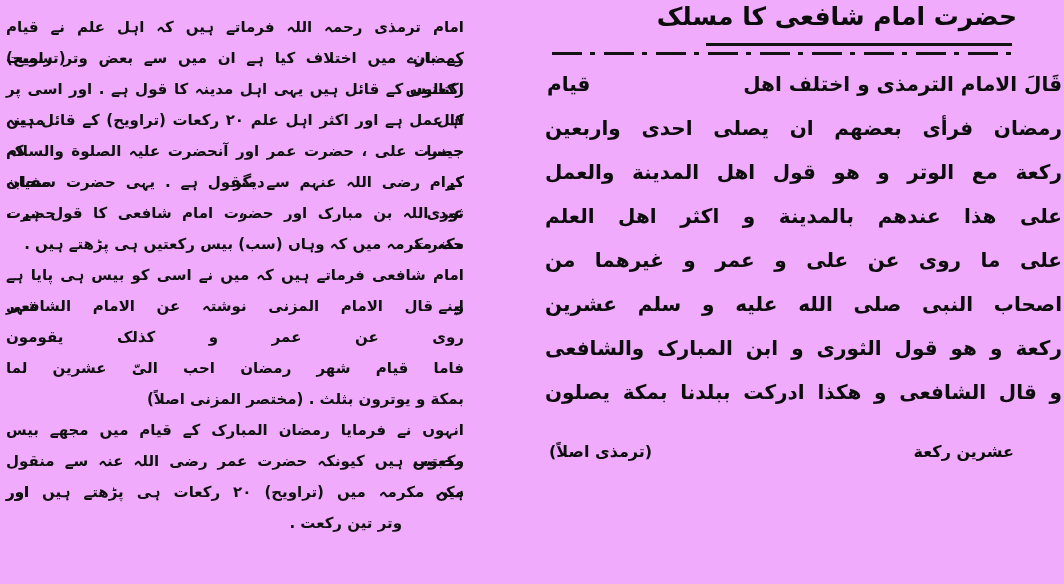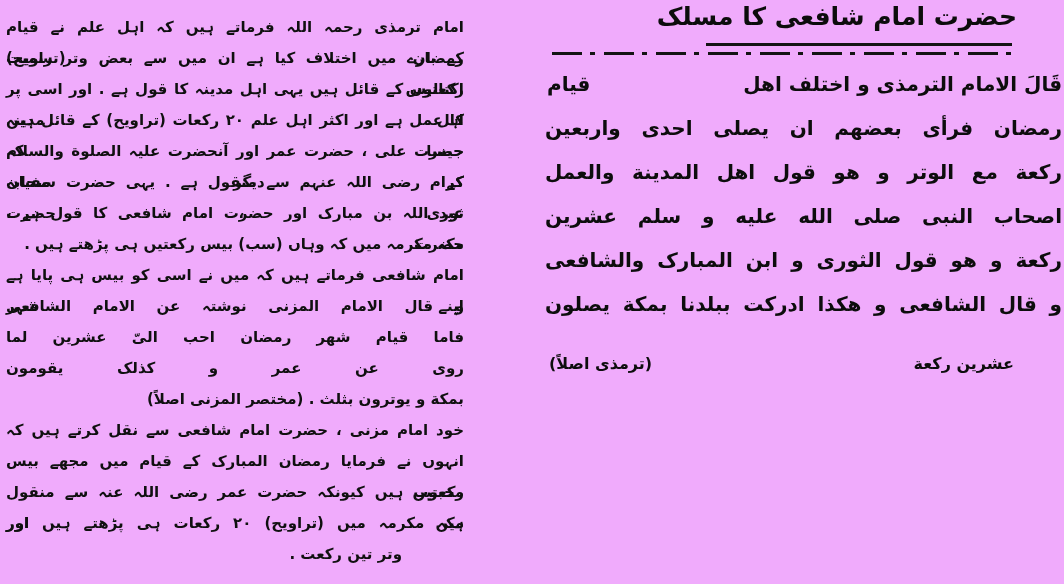--- a/index.html
+++ b/index.html
@@ -136,44 +136,45 @@
     <div class="ur-line fill">امام ترمذی رحمہ اللہ فرماتے ہیں کہ اہل علم نے قیام رمضان (تراویح)</div>
     <div class="ur-line fill">کے بارے میں اختلاف کیا ہے ان میں سے بعض وتر سمیت اکتالیس</div>
     <div class="ur-line fill">رکعتوں کے قائل ہیں یہی اہل مدینہ کا قول ہے . اور اسی پر اہل مدینہ</div>
     <div class="ur-line fill">کا عمل ہے اور اکثر اہل علم ٢٠ رکعات (تراویح) کے قائل ہیں جیسا کہ</div>
     <div class="ur-line fill">حضرت علی ، حضرت عمر اور آنحضرت علیہ الصلوة والسلام کے دیگر صحابہ</div>
     <div class="ur-line fill">کرام رضی اللہ عنہم سے منقول ہے . یہی حضرت سفیان ثوری ، حضرت</div>
     <div class="ur-line fill">عبد اللہ بن مبارک اور حضرت امام شافعی کا قول ہے ، حضرت</div>
     <div class="ur-line endline">مکہ مکرمہ میں کہ وہاں (سب) بیس رکعتیں ہی پڑھتے ہیں .</div>
     <div class="ur-line fill">امام شافعی فرماتے ہیں کہ میں نے اسی کو بیس ہی پایا ہے اپنے شہر</div>
     <div class="ur-line fill">و قال الامام المزنی نوشتہ عن الامام الشافعی</div>
+    <div class="ur-line fill">روی عن عمر و کذلک یقومون</div>
     <div class="ur-line fill">فاما قیام شهر رمضان احب الیّ عشرین لما</div>
-    <div class="ur-line fill">روی عن عمر و کذلک یقومون</div>
     <div class="ur-line centered">بمکة و یوترون بثلث . (مختصر المزنی اصلاً)</div>
-    <div class="ur-line fill">خود امام مزنی ، حضرت امام شافعی سے نقل کرتے ہیں کہ</div>
     <div class="ur-line fill">انہوں نے فرمایا رمضان المبارک کے قیام میں مجھے بیس رکعتیں</div>
     <div class="ur-line fill">محبوب ہیں کیونکہ حضرت عمر رضی اللہ عنہ سے منقول ہیں اور</div>
     <div class="ur-line fill">مکہ مکرمہ میں (تراویح) ٢٠ رکعات ہی پڑھتے ہیں اور</div>
     <div class="ur-line short-final">وتر تین رکعت .</div>
   </div>
 
   <div id="arabic-column" dir="rtl">
 
     <div id="heading-block">
       <div id="section-heading">حضرت امام شافعی کا مسلک</div>
       <div id="heading-underline-solid"></div>
       <div id="heading-underline-dashed"></div>
     </div>
 
     <div class="ar-line split">
       <span>قَالَ الامام الترمذی و اختلف اهل</span>
       <span>قیام</span>
     </div>
     <div class="ar-line fill">رمضان فرأی بعضهم ان یصلی احدی واربعین</div>
     <div class="ar-line fill">رکعة مع الوتر و هو قول اهل المدینة والعمل</div>
+    <div class="ar-line fill">علی هذا عندهم بالمدینة و اکثر اهل العلم</div>
+    <div class="ar-line fill">علی ما روی عن علی و عمر و غیرهما من</div>
     <div class="ar-line fill">اصحاب النبی صلی الله علیه و سلم عشرین</div>
     <div class="ar-line fill">رکعة و هو قول الثوری و ابن المبارک والشافعی</div>
     <div class="ar-line fill">و قال الشافعی و هکذا ادرکت ببلدنا بمکة یصلون</div>
 
     <div id="arabic-last-row">
       <span class="ar-frag">عشرین رکعة</span>
       <span class="ar-frag">(ترمذی اصلاً)</span>
     </div>
 
   </div>

